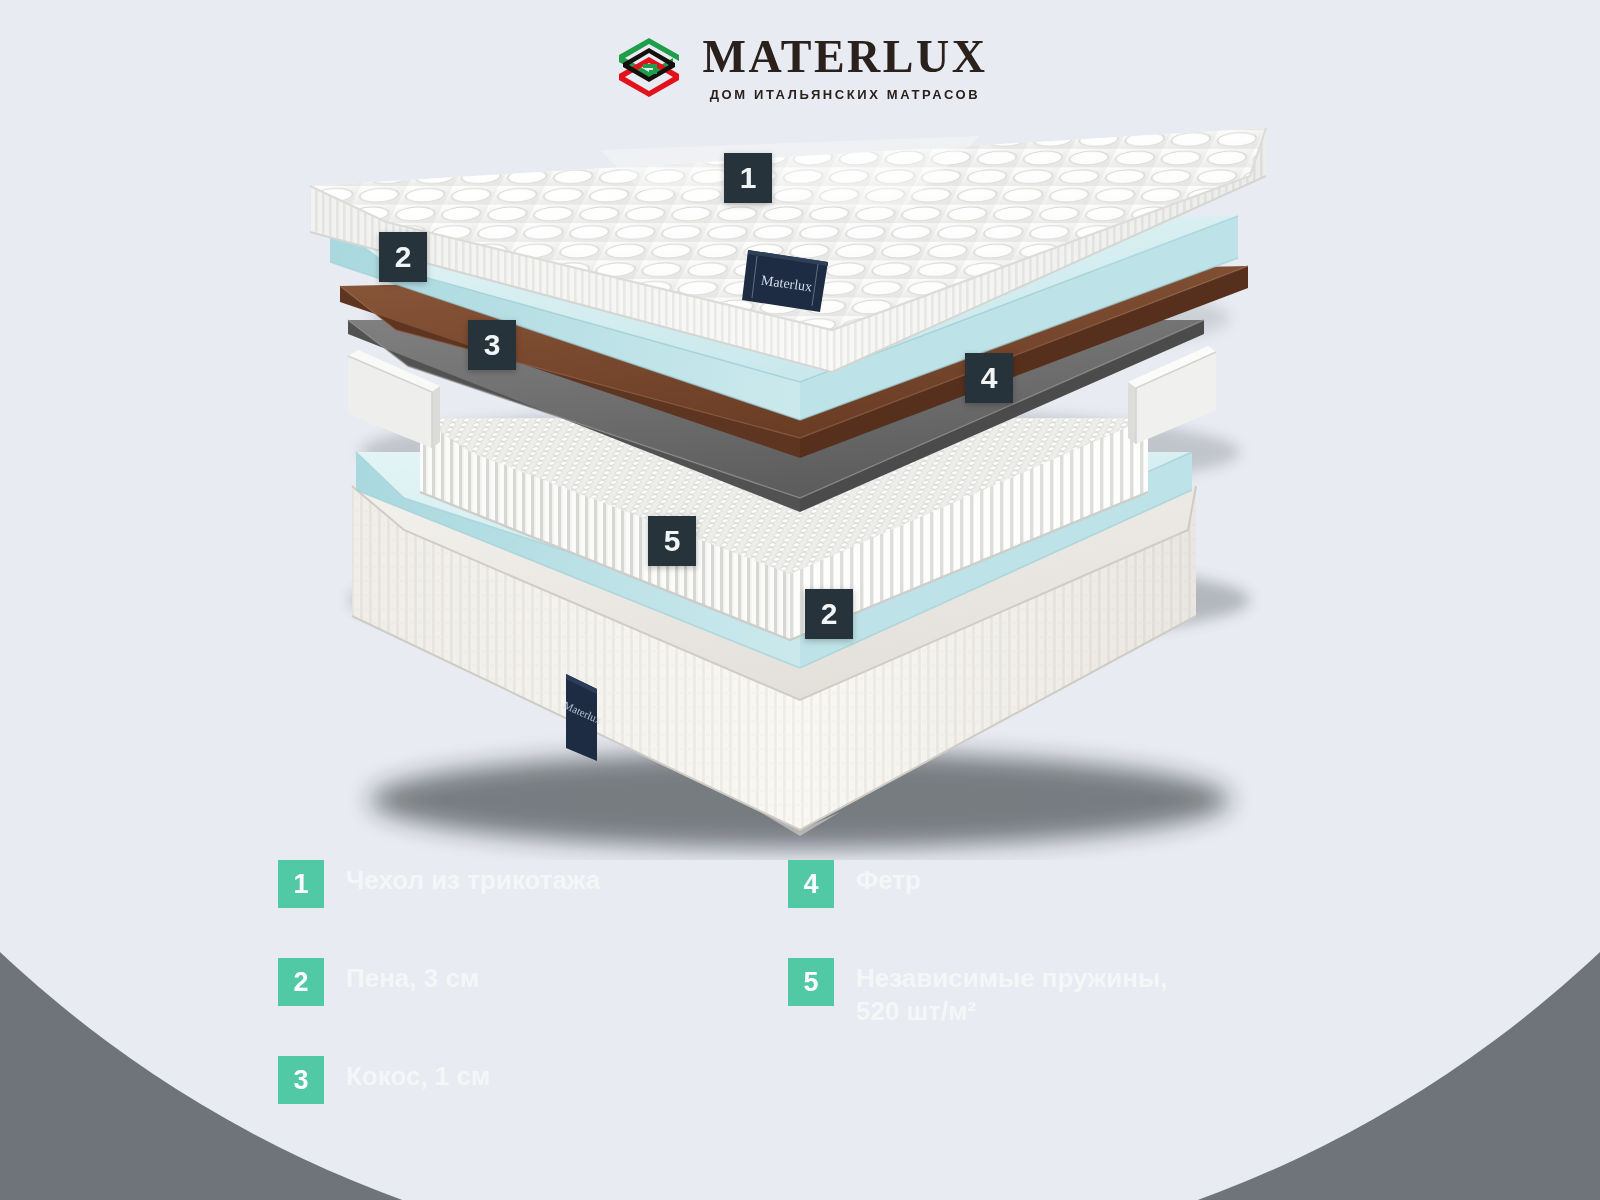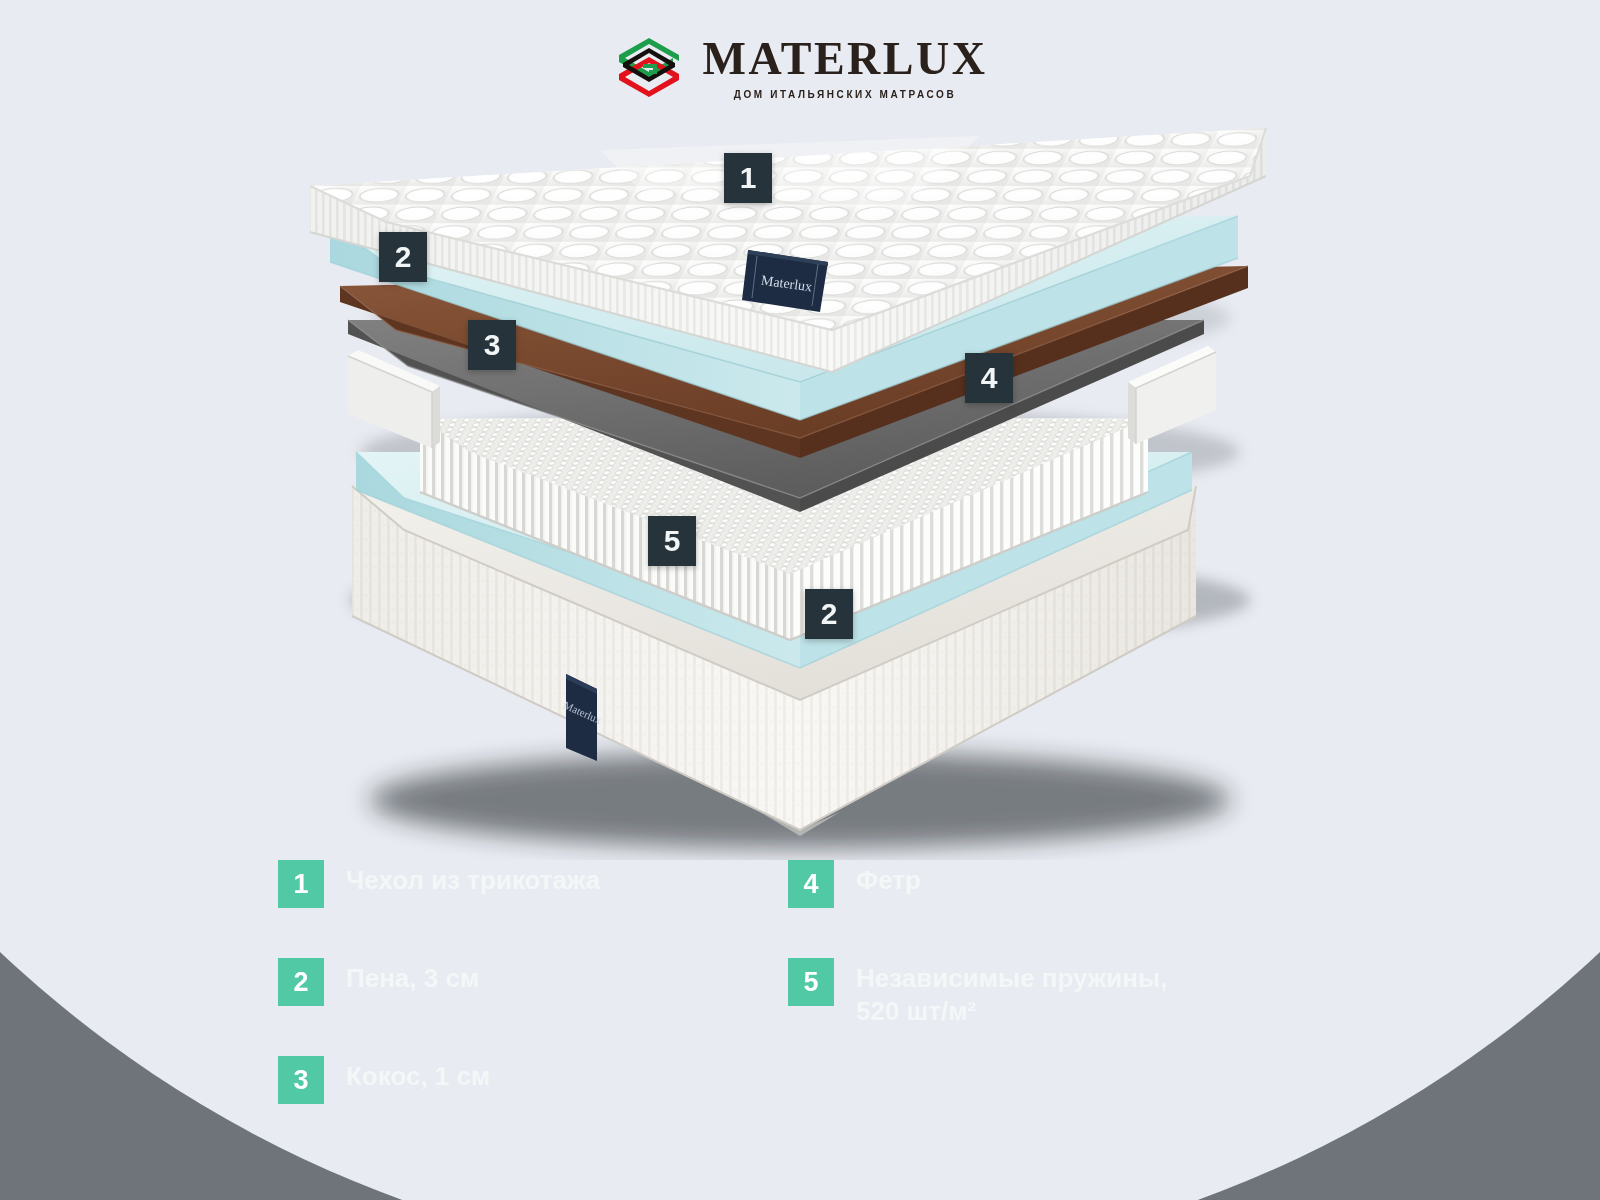--- a/index.html
+++ b/index.html
@@ -36,21 +36,21 @@
     display:flex;align-items:center;justify-content:center;gap:18px;
   }
   .logo-mark{width:72px;height:68px;flex:0 0 auto;}
   .logo-text{display:flex;flex-direction:column;align-items:center;}
   .logo-word{
     font-family:"Liberation Serif",serif;
     font-size:46px;font-weight:700;letter-spacing:2.5px;
     color:#2b211c;line-height:1;
   }
   .logo-sub{
-    font-size:10px;font-weight:700;letter-spacing:2.6px;
+    font-size:13px;font-weight:700;letter-spacing:2.6px;
     color:#2b211c;margin-top:7px;
   }
 
   
   .mattress{position:absolute;left:0;top:0;width:1600px;height:860px;}
   .mattress svg{display:block;}
 
   
   .badge{
     position:absolute;

